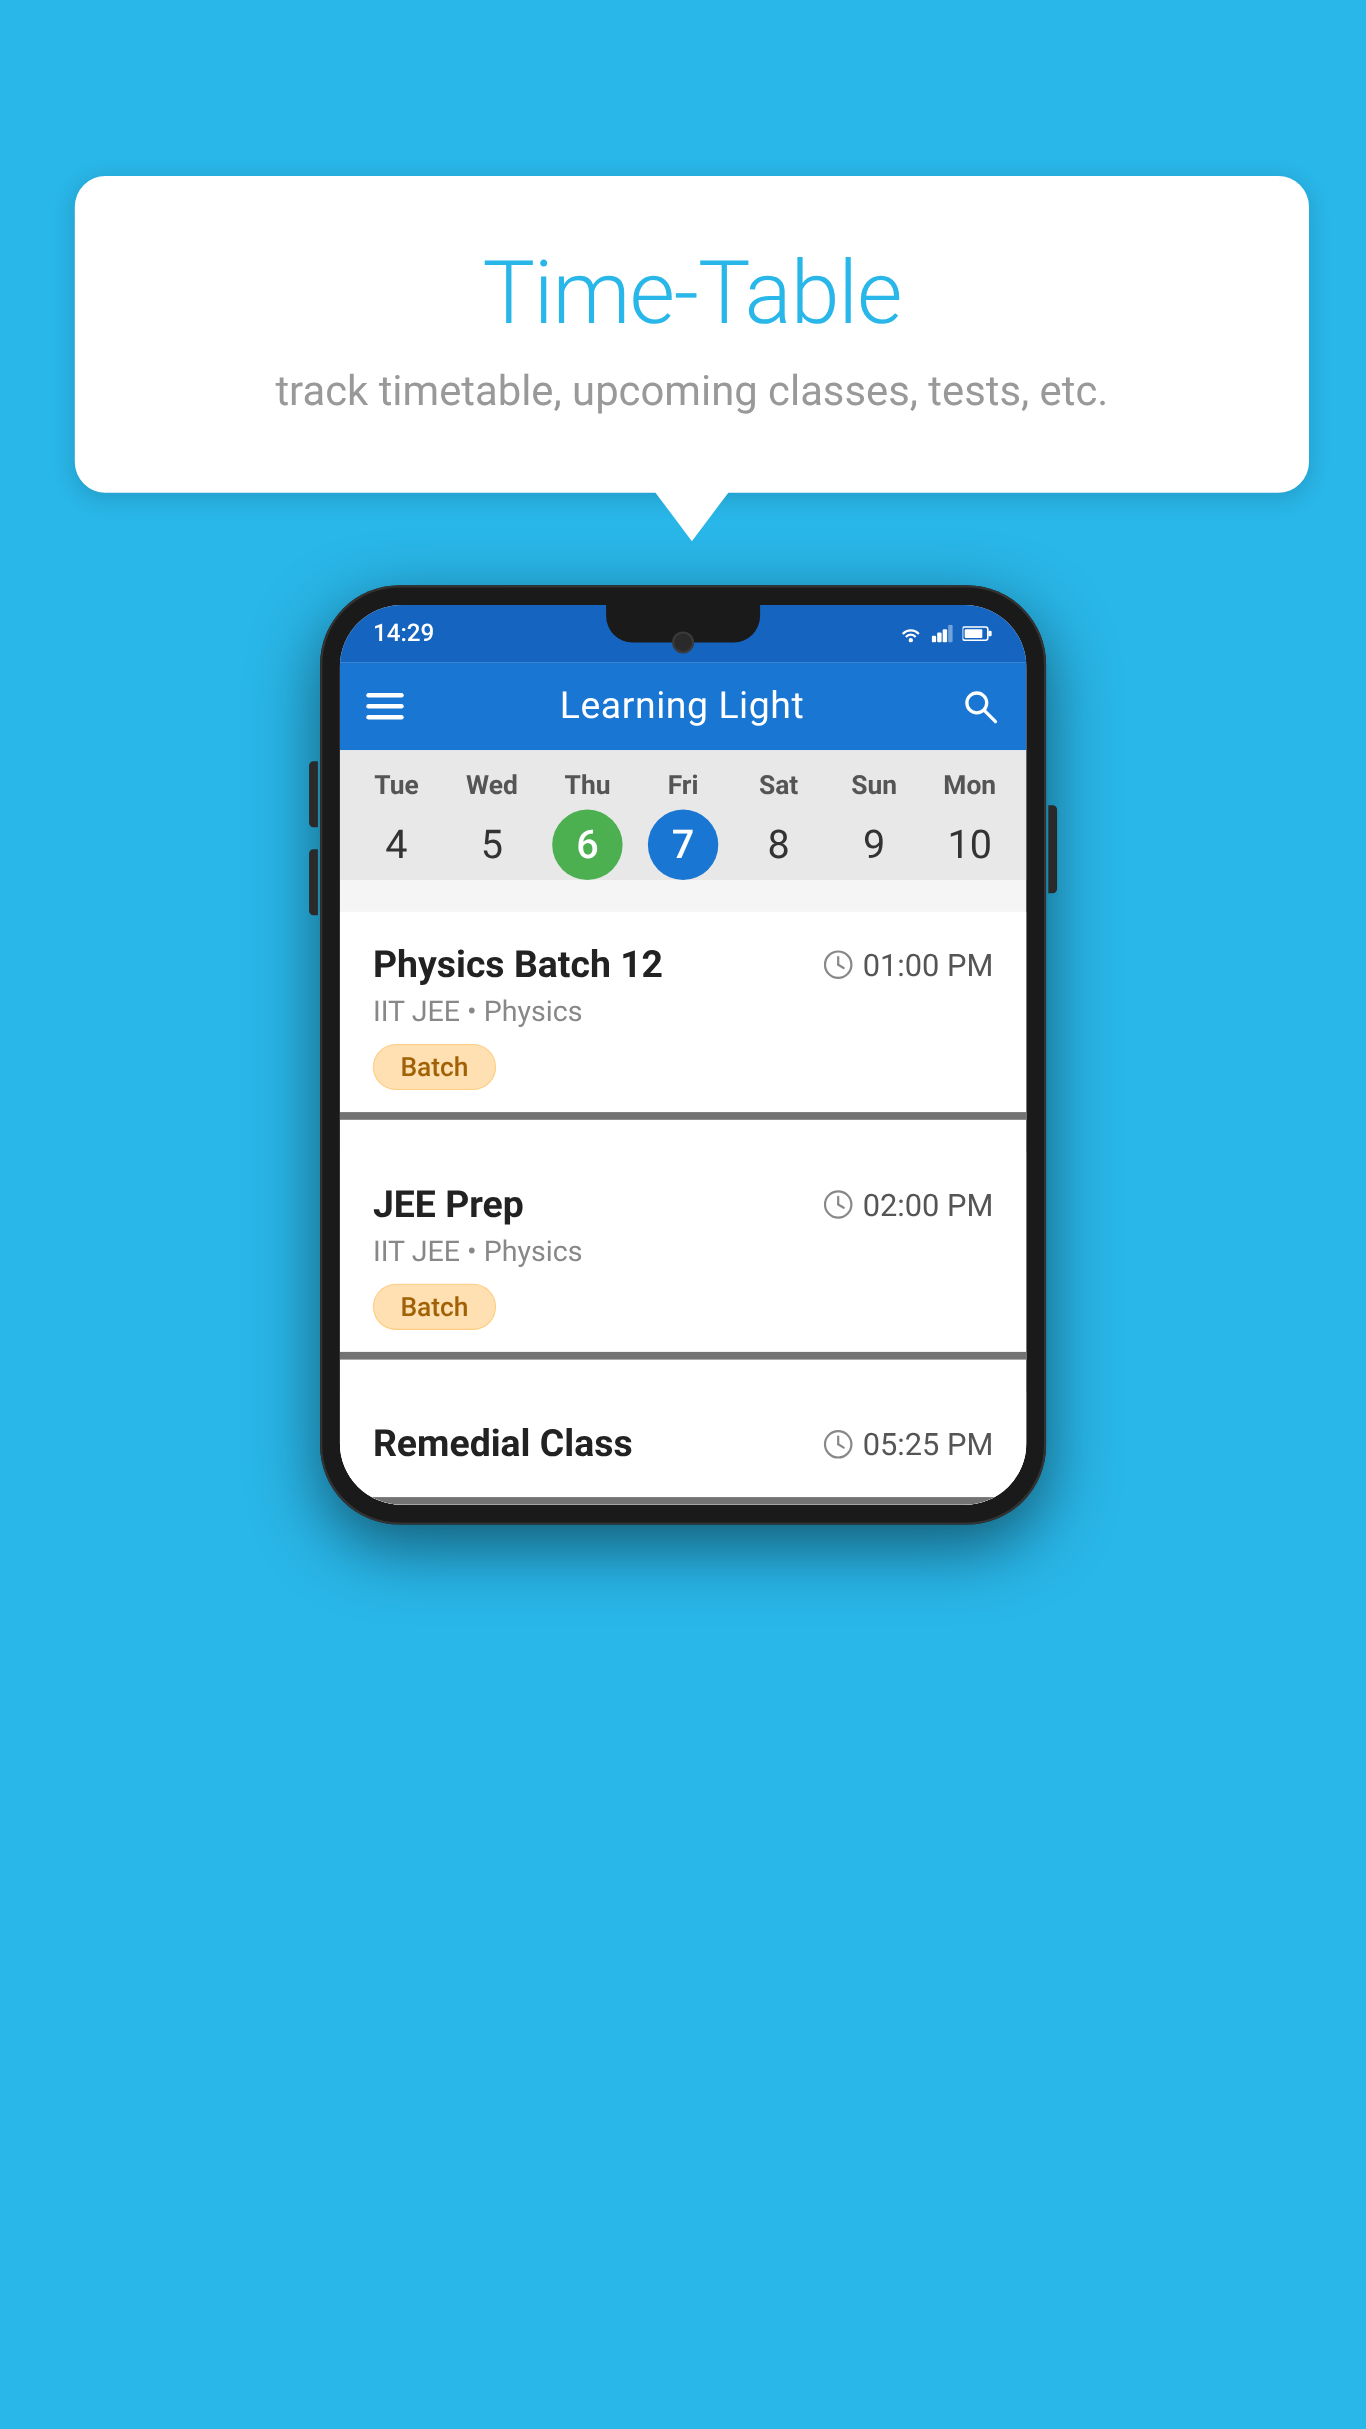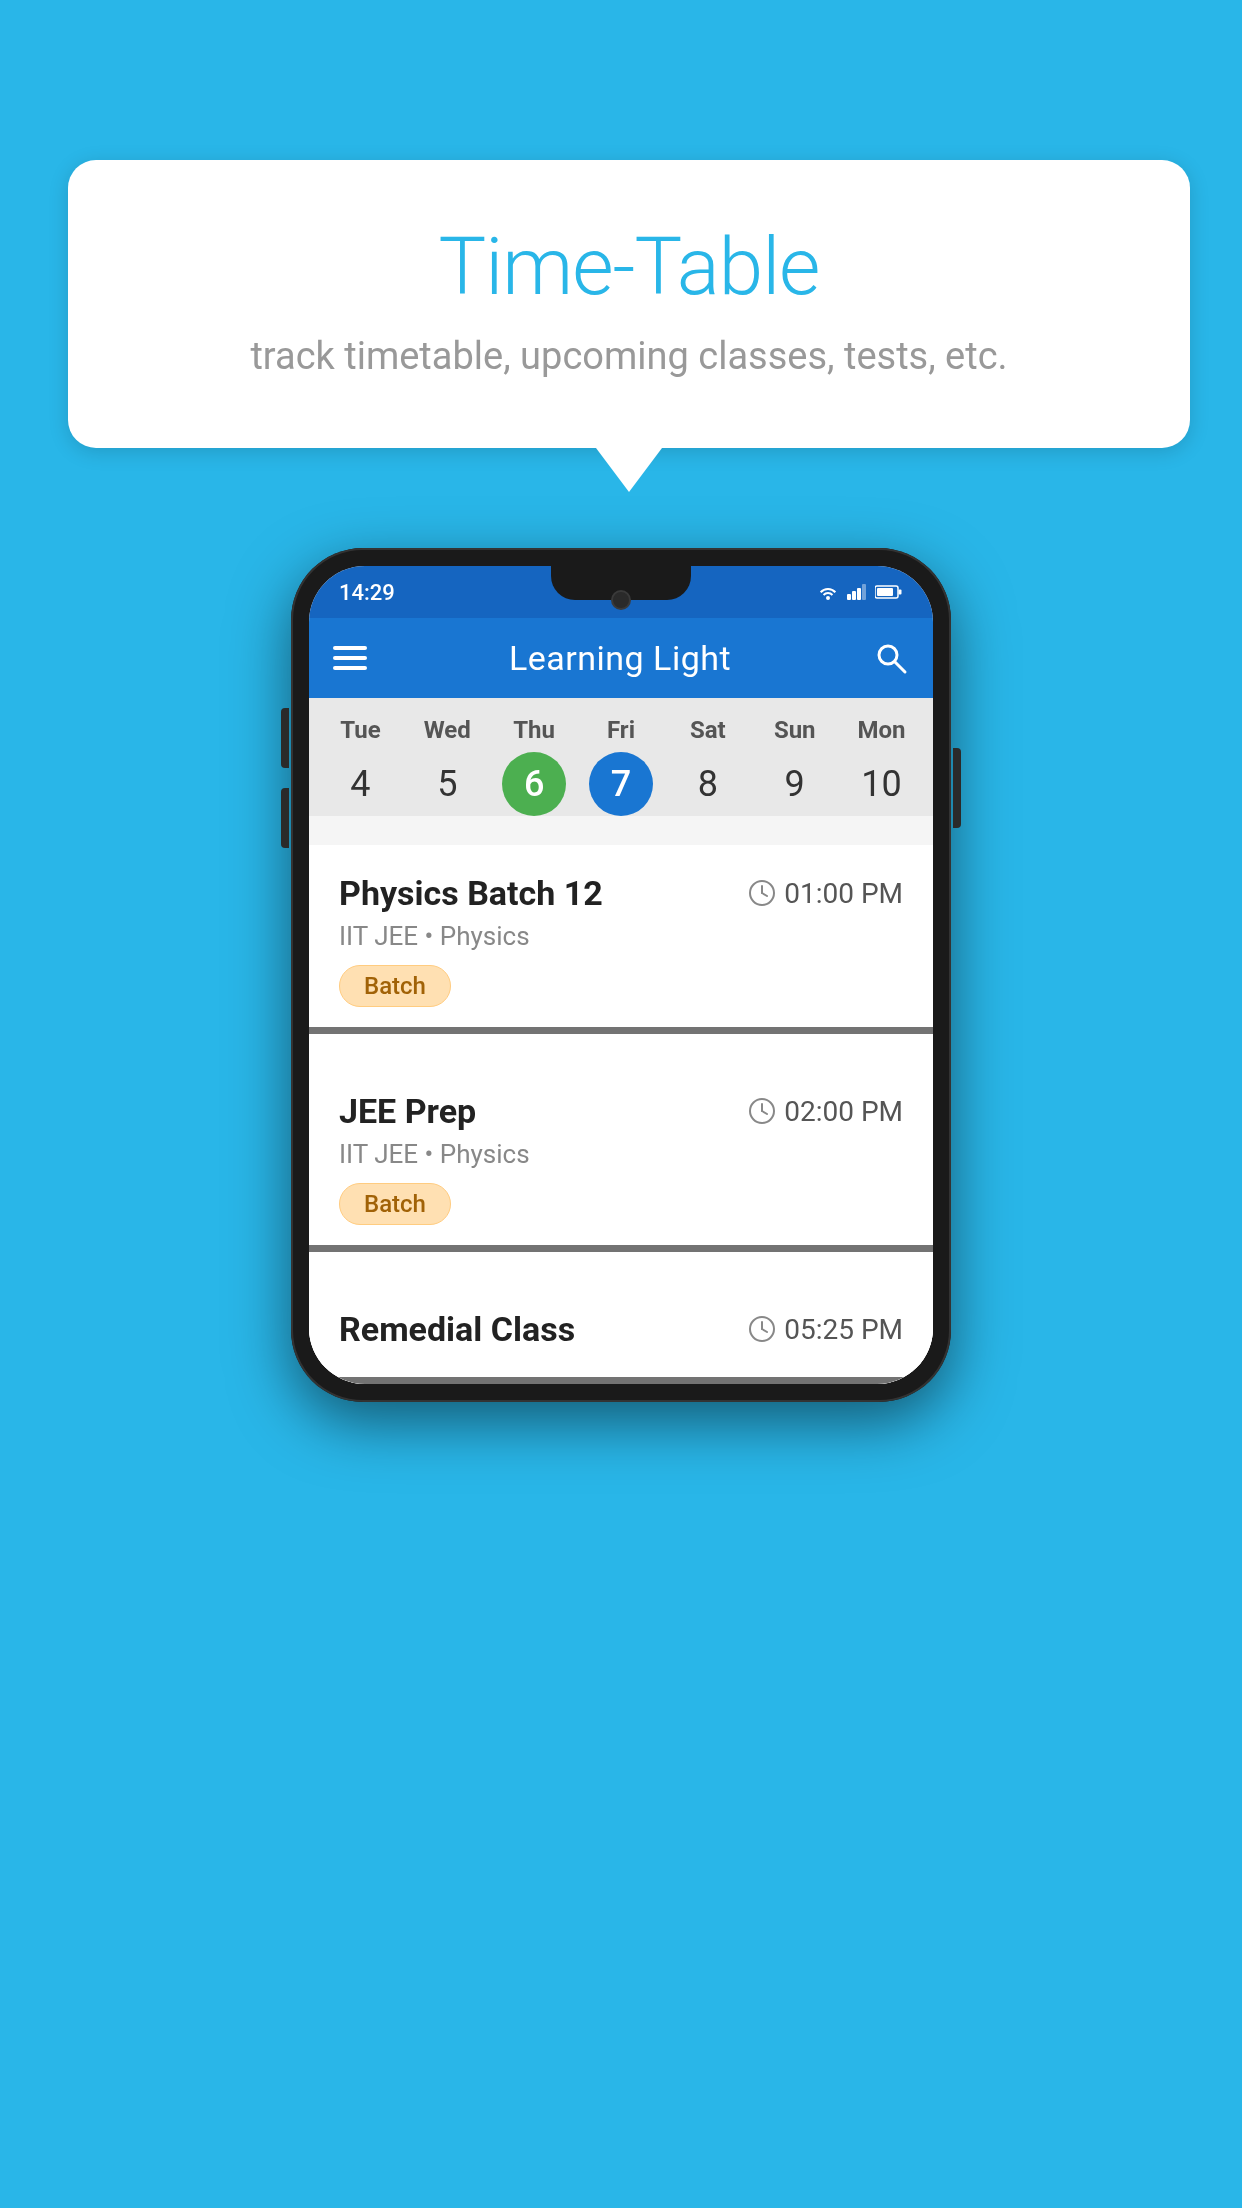--- a/index.html
+++ b/index.html
@@ -50,21 +50,21 @@
 
     .tooltip-subtitle {
       font-size: 38px;
       color: #999;
       font-weight: 400;
     }
 
     
     .phone-wrapper {
       position: absolute;
-      top: 548px;
+      top: 532px;
       left: 50%;
       transform: translateX(-50%);
       width: 660px;
     }
 
     .phone-outer {
       background: #1a1a1a;
       border-radius: 72px;
       padding: 18px;
       box-shadow: 0 20px 60px rgba(0,0,0,0.5), inset 0 0 0 2px #333;

